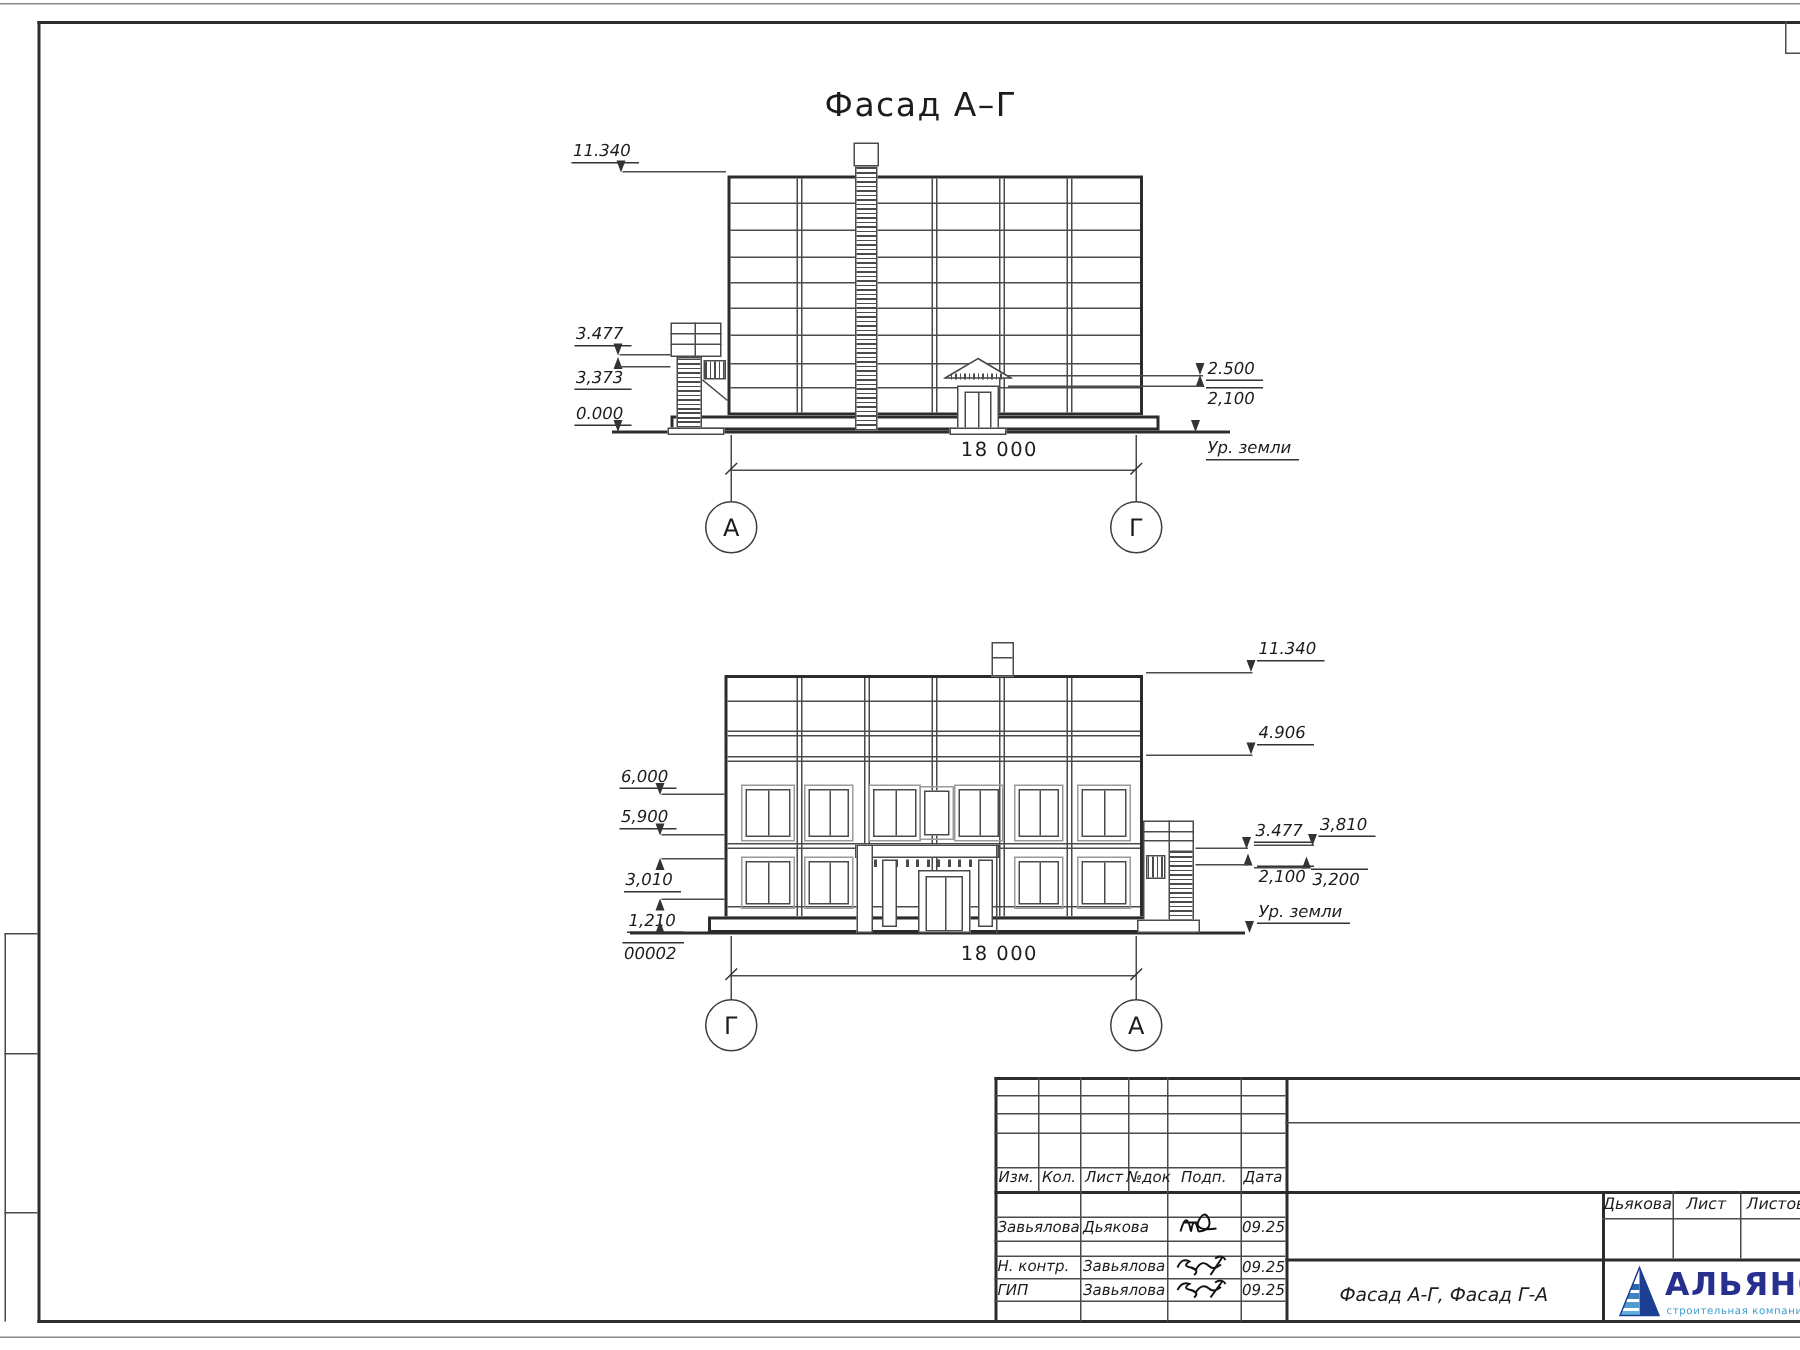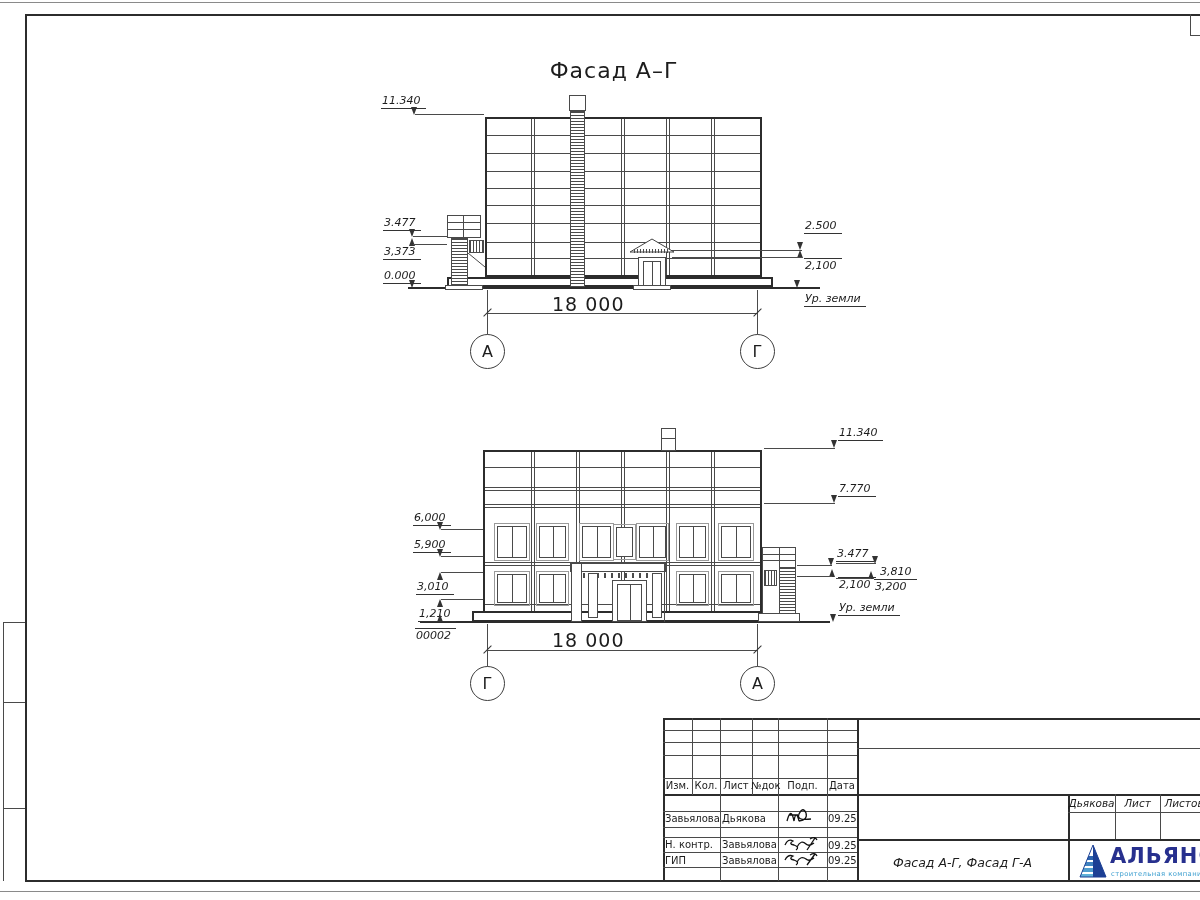--- a/index.html
+++ b/index.html
@@ -18,27 +18,27 @@
   .sH{background-image:repeating-linear-gradient(to bottom,#4a4a4a 0,#4a4a4a 1px,transparent 1px,transparent 3px)}
   .sV{background-image:repeating-linear-gradient(to right,#4a4a4a 0,#4a4a4a 1px,transparent 1px,transparent 3px)}
   .sV5{background-image:repeating-linear-gradient(to right,#4a4a4a 0,#4a4a4a 2px,transparent 2px,transparent 7px)}
   .elev{font-size:11px;font-style:italic;line-height:12px;border-bottom:1px solid #333;
         padding:0 5px 1px 1px;white-space:nowrap;background:transparent}
   .elev.ov{border-bottom:0;border-top:1px solid #333;padding:1px 5px 0 1px}
   .arrD{width:0;height:0;border-left:3.5px solid transparent;border-right:3.5px solid transparent;border-top:8px solid #333}
   .arrU{width:0;height:0;border-left:3.5px solid transparent;border-right:3.5px solid transparent;border-bottom:8px solid #333}
   .axis{width:33px;height:33px;border:1px solid #3e3e3e;border-radius:50%;background:#fff;
         display:flex;align-items:center;justify-content:center;font-size:16px}
-  .dimtext{font-size:19px;text-align:left;letter-spacing:1px}
+  .dimtext{font-size:13px;text-align:right;letter-spacing:1px}
   .tick{width:11px;height:1px;background:#333;transform:rotate(-45deg)}
   .ftitle{font-size:22px;letter-spacing:1px;text-align:center;width:220px}
   .win{border:1px solid #4a4a4a;outline:1px solid #9a9a9a;outline-offset:2px;background:#fff;box-sizing:border-box}
   .win .mid{position:absolute;left:50%;top:0;bottom:0;width:1px;background:#4a4a4a}
   .t{white-space:nowrap}
-  .tb{font-size:10px;}
+  .tb{font-size:10px;font-style:italic}
   .tbc{text-align:center}
   .dwgtitle{font-size:12.5px;font-style:italic;text-align:center}
   .stage{font-size:10.5px;font-style:italic;text-align:center}
   .logoname{font-weight:bold;font-size:21px;color:#27308e;letter-spacing:1px}
   .logosub{font-size:6.8px;color:#3d9fd0;letter-spacing:.4px}
 </style>
 </head>
 <body>
 
 <div id="page">
@@ -106,21 +106,21 @@
     <div class="hl" style="left:415px;top:114px;width:69px"></div>
     <div class="elev" style="left:383px;top:217px">3.477</div>
     <div class="arrD" style="left:409px;top:229px"></div>
     <div class="hl" style="left:413px;top:236px;width:34px"></div>
     <div class="elev" style="left:383px;top:246px">3,373</div>
     <div class="arrU" style="left:409px;top:238px"></div>
     <div class="hl" style="left:413px;top:244px;width:34px"></div>
     <div class="elev" style="left:383px;top:270px">0.000</div>
     <div class="arrD" style="left:409px;top:280px"></div>
 
-    <div class="elev" style="left:804px;top:220px">2.500</div>
+    <div class="elev" style="left:804px;top:240px">2.500</div>
     <div class="arrD" style="left:797px;top:242px"></div>
     <div class="hl" style="left:672px;top:250px;width:130px"></div>
     <div class="elev ov" style="left:804px;top:258px">2,100</div>
     <div class="arrU" style="left:797px;top:250px"></div>
     <div class="hl" style="left:672px;top:257px;width:130px"></div>
     <div class="elev" style="left:804px;top:293px">Ур. земли</div>
     <div class="arrD" style="left:794px;top:280px"></div>
 
     <div class="vl" style="left:487px;top:290px;height:48px"></div>
     <div class="vl" style="left:757px;top:290px;height:48px"></div>
@@ -217,27 +217,27 @@
     <div class="hl" style="left:441px;top:572px;width:42px"></div>
     <div class="elev" style="left:418px;top:608px">1,210</div>
     <div class="arrU" style="left:437px;top:599px"></div>
     <div class="hl" style="left:441px;top:599px;width:42px"></div>
     <div class="elev ov" style="left:415px;top:628px">00002</div>
     <div class="arrU" style="left:437px;top:614px"></div>
 
     <div class="elev" style="left:838px;top:427px">11.340</div>
     <div class="arrD" style="left:831px;top:440px"></div>
     <div class="hl" style="left:764px;top:448px;width:71px"></div>
-    <div class="elev" style="left:838px;top:483px">7.770</div>
+    <div class="elev" style="left:838px;top:483px">4.906</div>
     <div class="arrD" style="left:831px;top:495px"></div>
     <div class="hl" style="left:764px;top:503px;width:71px"></div>
     <div class="elev" style="left:836px;top:548px">3.477</div>
     <div class="arrD" style="left:828px;top:558px"></div>
     <div class="hl" style="left:797px;top:565px;width:35px"></div>
-    <div class="elev" style="left:879px;top:566px">3,810</div>
+    <div class="elev" style="left:879px;top:544px">3,810</div>
     <div class="arrD" style="left:872px;top:556px"></div>
     <div class="hl" style="left:836px;top:563px;width:40px"></div>
     <div class="elev ov" style="left:838px;top:577px">2,100</div>
     <div class="arrU" style="left:829px;top:569px"></div>
     <div class="hl" style="left:797px;top:576px;width:35px"></div>
     <div class="elev ov" style="left:874px;top:579px">3,200</div>
     <div class="arrU" style="left:868px;top:571px"></div>
     <div class="hl" style="left:836px;top:578px;width:35px"></div>
     <div class="elev" style="left:838px;top:602px">Ур. земли</div>
     <div class="arrD" style="left:830px;top:614px"></div>

